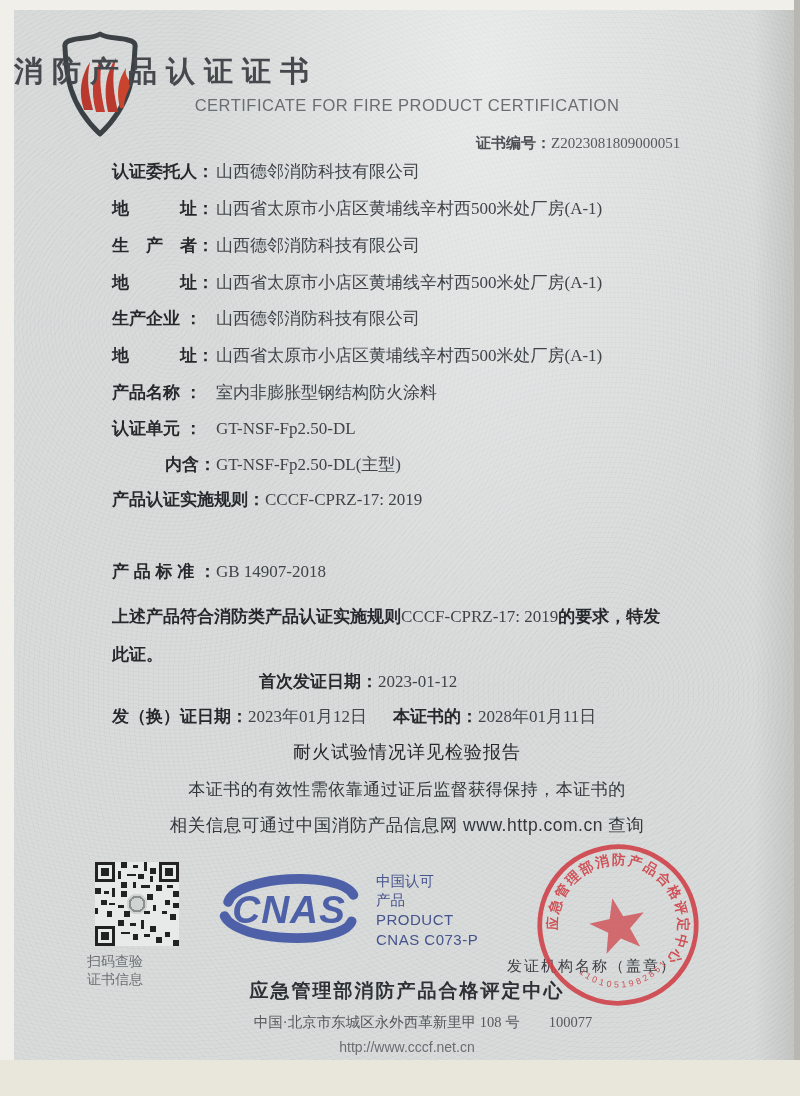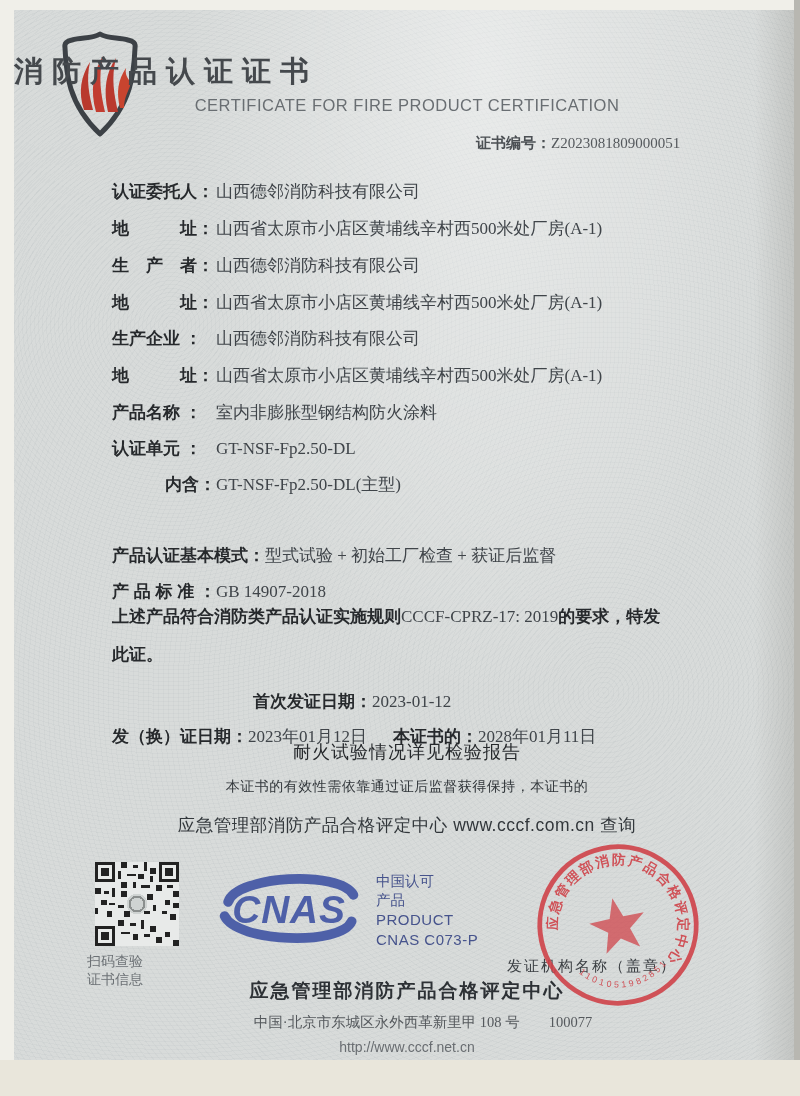--- a/index.html
+++ b/index.html
@@ -19,32 +19,32 @@
   }
   .shadow-right{position:absolute;top:0;right:0;width:46px;height:1050px;
     background:linear-gradient(to right, rgba(120,118,110,0), rgba(110,108,100,.22));}
   .edge-right{position:absolute;top:0;right:0;width:6px;height:1060px;background:#b8b7b1;}
   .abs{position:absolute;}
   .title{left:0;width:786px;top:42px;font-size:29px;font-weight:700;
     letter-spacing:9px;color:#45494d;}
   .subtitle{left:0;width:786px;top:86px;text-align:center;font-size:16.5px;color:#696e72;letter-spacing:.5px;}
   .certno{left:462px;top:124px;font-size:15px;color:#55595d;font-family:"Liberation Serif",serif;}
   .certno b{font-weight:600;font-family:Liberation Sans, sans-serif;color:#4c5054;}
-  .row{position:absolute;left:98px;font-size:17px;white-space:nowrap;margin-top:20px;}
+  .row{position:absolute;left:98px;font-size:17px;white-space:nowrap;}
   .row .lbl{display:inline-block;min-width:104px;font-weight:700;color:#26292c;white-space:pre;}
   .row .val{color:#3f4449;font-family:"Liberation Serif",serif;}
   .row.indent{left:151px;}
   .decl{left:98px;top:588px;width:610px;font-size:17px;line-height:38px;color:#26292c;font-weight:700;}
   .decl .serif{font-family:"Liberation Serif",serif;font-weight:400;color:#3f4449;}
-  .dates1{left:239px;top:660px;}
+  .dates1{left:245px;top:660px;}
   .dates2{left:98px;top:695px;}
   .gap{display:inline-block;width:26px;}
   .center-line{left:0;width:786px;text-align:center;}
   .report-note{top:730px;font-size:18px;font-weight:400;color:#26292c;letter-spacing:1px;}
-  .note1{top:768px;font-size:14px;color:#32373b;letter-spacing:.5px;}
+  .note1{top:768px;font-size:17px;color:#32373b;letter-spacing:.5px;}
   .note2{top:803px;font-size:17.5px;color:#32373b;letter-spacing:.5px;}
   .qr{left:81px;top:852px;width:84px;height:84px;}
   .qr-caption{left:73px;top:942px;width:100px;text-align:left;font-size:14px;color:#6c7175;line-height:18px;}
   .cnas-logo{left:200px;top:856px;width:150px;height:86px;}
   .cnas-text{left:362px;top:862px;font-size:14.5px;line-height:19px;color:#46538c;}
   .cnas-text .en{font-size:15px;letter-spacing:.5px;}
   .stamp-hint{left:493px;top:903px;font-size:15px;letter-spacing:2px;color:#3b3f43;margin-top:44px;}
   .stamp{left:518px;top:829px;width:172px;height:172px;opacity:.88;}
   .org-name{top:968px;font-size:19px;font-weight:700;color:#2d3135;letter-spacing:2px;}
   .org-addr{top:1003px;font-size:14.5px;color:#55595d;font-family:"Liberation Serif",serif;padding-left:16px;}
@@ -90,42 +90,42 @@
   </div>
   <div class="row" style="top:371px">
     <span class="lbl">产品名称 ：</span><span class="val">室内非膨胀型钢结构防火涂料</span>
   </div>
   <div class="row" style="top:407px">
     <span class="lbl">认证单元 ：</span><span class="val">GT-NSF-Fp2.50-DL</span>
   </div>
   <div class="row indent" style="top:443px">
     <span class="lbl" style="min-width:0">内含：</span><span class="val">GT-NSF-Fp2.50-DL(主型)</span>
   </div>
-  <div class="row" style="top:514px">
-    <span class="lbl" style="min-width:0">产品认证基本模式：</span><span class="val">型式试验 + 初始工厂检查 + 获证后监督</span>
+  <div class="row" style="top:478px">
+    <span class="lbl" style="min-width:0">产品认证实施规则：</span><span class="val">CCCF-CPRZ-17: 2019</span>
   </div>
   <div class="row" style="top:550px">
     <span class="lbl">产 品 标 准 ：</span><span class="val">GB 14907-2018</span>
   </div>
 
   <div class="abs decl">
     <span>上述产品符合消防类产品认证实施规则</span><span class="serif">CCCF-CPRZ-17: 2019</span><span>的要求，特发</span><br>
     <span>此证。</span>
   </div>
 
   <div class="row dates1">
     <span class="lbl" style="min-width:0">首次发证日期：</span><span class="val">2023-01-12</span>
   </div>
   <div class="row dates2">
     <span class="lbl" style="min-width:0">发（换）证日期：</span><span class="val">2023年01月12日</span><span class="gap"></span><span class="lbl" style="min-width:0">本证书的：</span><span class="val">2028年01月11日</span>
   </div>
 
   <div class="abs center-line report-note">耐火试验情况详见检验报告</div>
   <div class="abs center-line note1">本证书的有效性需依靠通过证后监督获得保持，本证书的</div>
-  <div class="abs center-line note2">应急管理部消防产品合格评定中心 www.cccf.com.cn 查询</div>
+  <div class="abs center-line note2">相关信息可通过中国消防产品信息网 www.http.com.cn 查询</div>
 
   <svg class="abs qr" viewBox="0 0 29 29" shape-rendering="crispEdges">
     <rect x="0" y="0" width="29" height="29" fill="#e8eae9"></rect>
     <g fill="#222">
       <rect x="0" y="0" width="7" height="7"></rect>
         <rect x="22" y="0" width="7" height="7"></rect>
         <rect x="0" y="22" width="7" height="7"></rect>
       <rect x="1" y="1" width="5" height="5" fill="#e8eae9"></rect>
         <rect x="23" y="1" width="5" height="5" fill="#e8eae9"></rect>
         <rect x="1" y="23" width="5" height="5" fill="#e8eae9"></rect>

